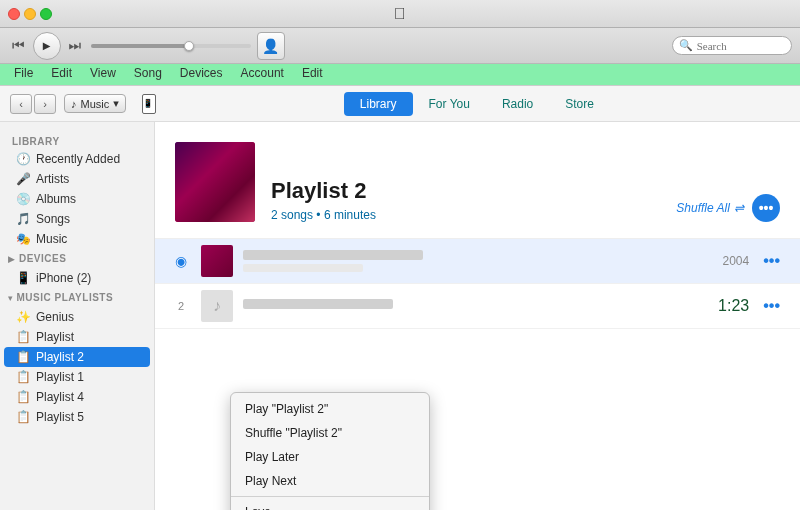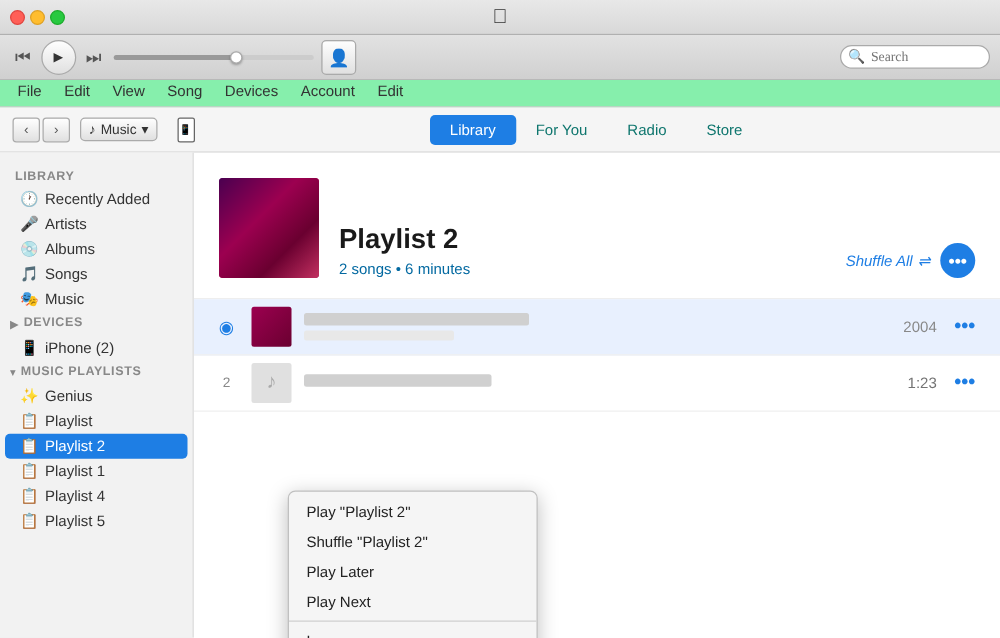--- a/index.html
+++ b/index.html
@@ -408,22 +408,22 @@
       height: 8px;
       border-radius: 2px;
       width: 120px;
     }
     .track-year {
       font-size: 12px;
       color: #888;
       margin-left: auto;
     }
     .track-duration {
-      font-size: 12px;
-      color: #737373;
+      font-size: 16px;
+      color: #14532d;
       margin-left: auto;
     }
     .track-more {
       color: #1e7ee4;
       font-size: 16px;
       font-weight: 700;
       cursor: pointer;
       padding: 0 4px;
     }
 

